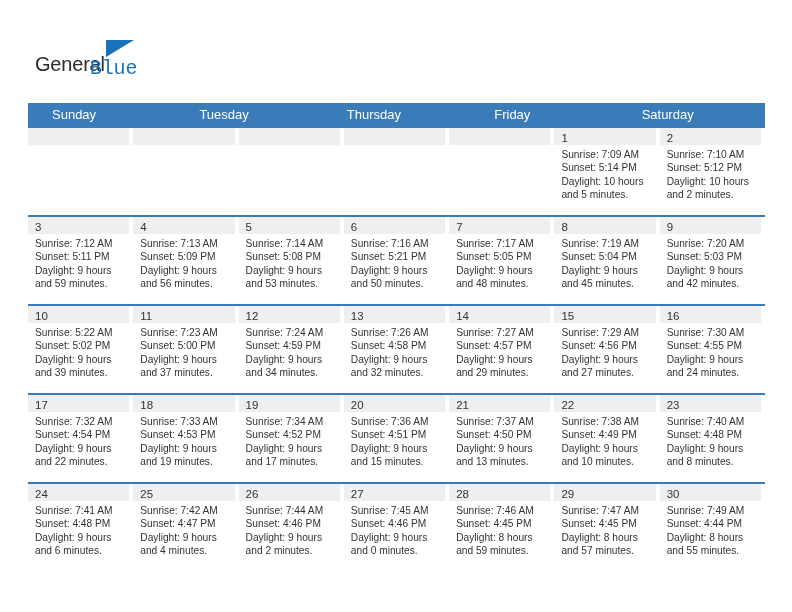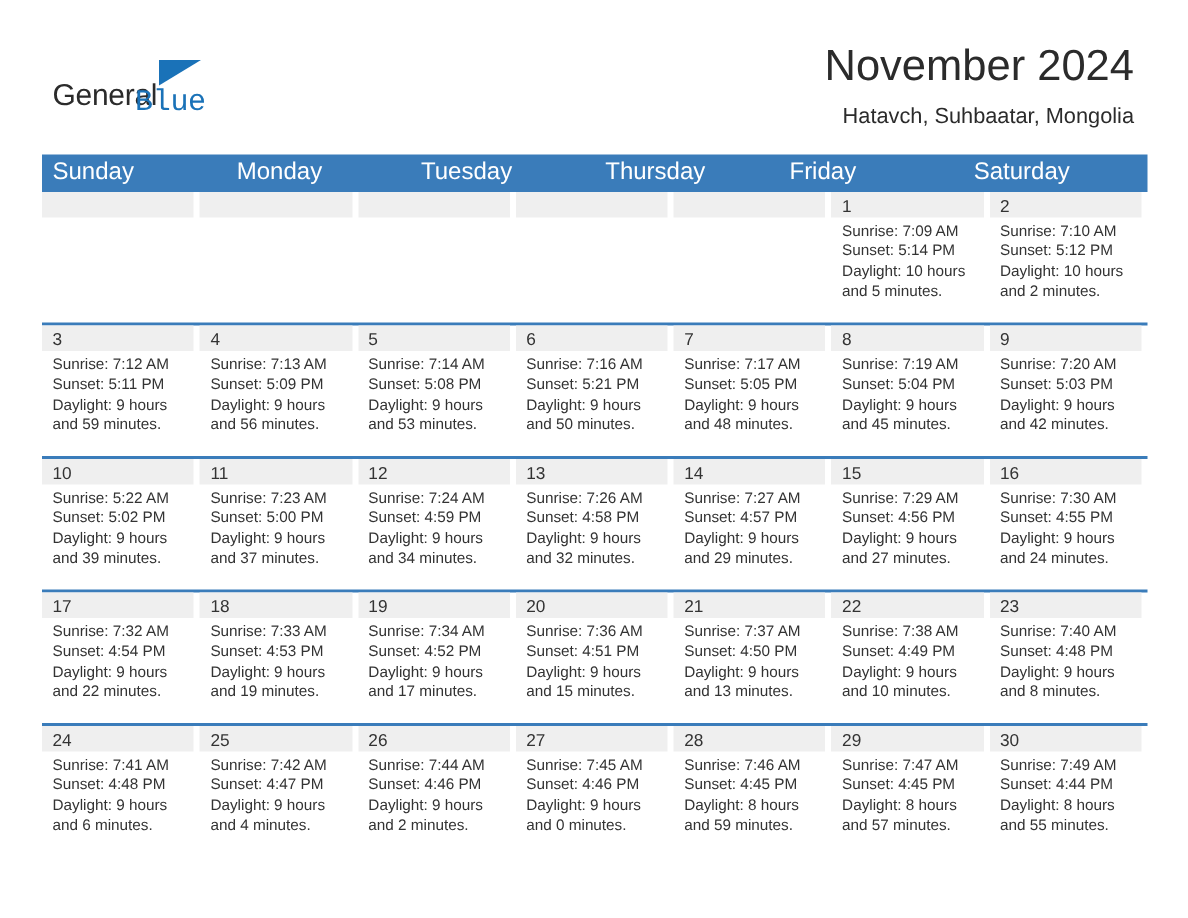--- a/index.html
+++ b/index.html
@@ -97,23 +97,23 @@
 
   .weekday-row {
     display: flex;
     background: #3a7cba;
     height: 23px;
   }
   .weekday {
     flex: 1 1 0;
     min-width: 0;
     color: #ffffff;
-    font-size: 16px;
+    font-size: 13px;
     line-height: 23px;
-    padding-left: 7px;
+    padding-left: 24px;
     box-sizing: border-box;
     white-space: nowrap;
   }
 
   .week-row {
     display: flex;
     height: 89px;
     border-top: 2px solid #3a7cba;
     box-sizing: border-box;
   }
@@ -157,31 +157,26 @@
 <div class="page">
 
   <div class="masthead">
 
     <div class="logo">
       <span class="logo-general">General</span>
       <span class="logo-flag"></span>
       <span class="logo-blue">Blue</span>
     </div>
 
-    <div class="title-block">
-      <div class="cal-title">November 2024</div>
-      <div class="cal-subtitle">Hatavch, Suhbaatar, Mongolia</div>
-    </div>
 
   </div>
 
   <div class="calendar">
     <div class="weekday-row" id="weekday-row">
         <div class="weekday">Sunday</div>
-        <div class="weekday">Monday</div>
         <div class="weekday">Tuesday</div>
         <div class="weekday">Thursday</div>
         <div class="weekday">Friday</div>
         <div class="weekday">Saturday</div>
       </div>
     <div id="week-rows">
         <div class="week-row first">
           <div class="day-cell">
             <div class="day-band"><span class="day-number"></span></div>
             <div class="day-body"></div>

